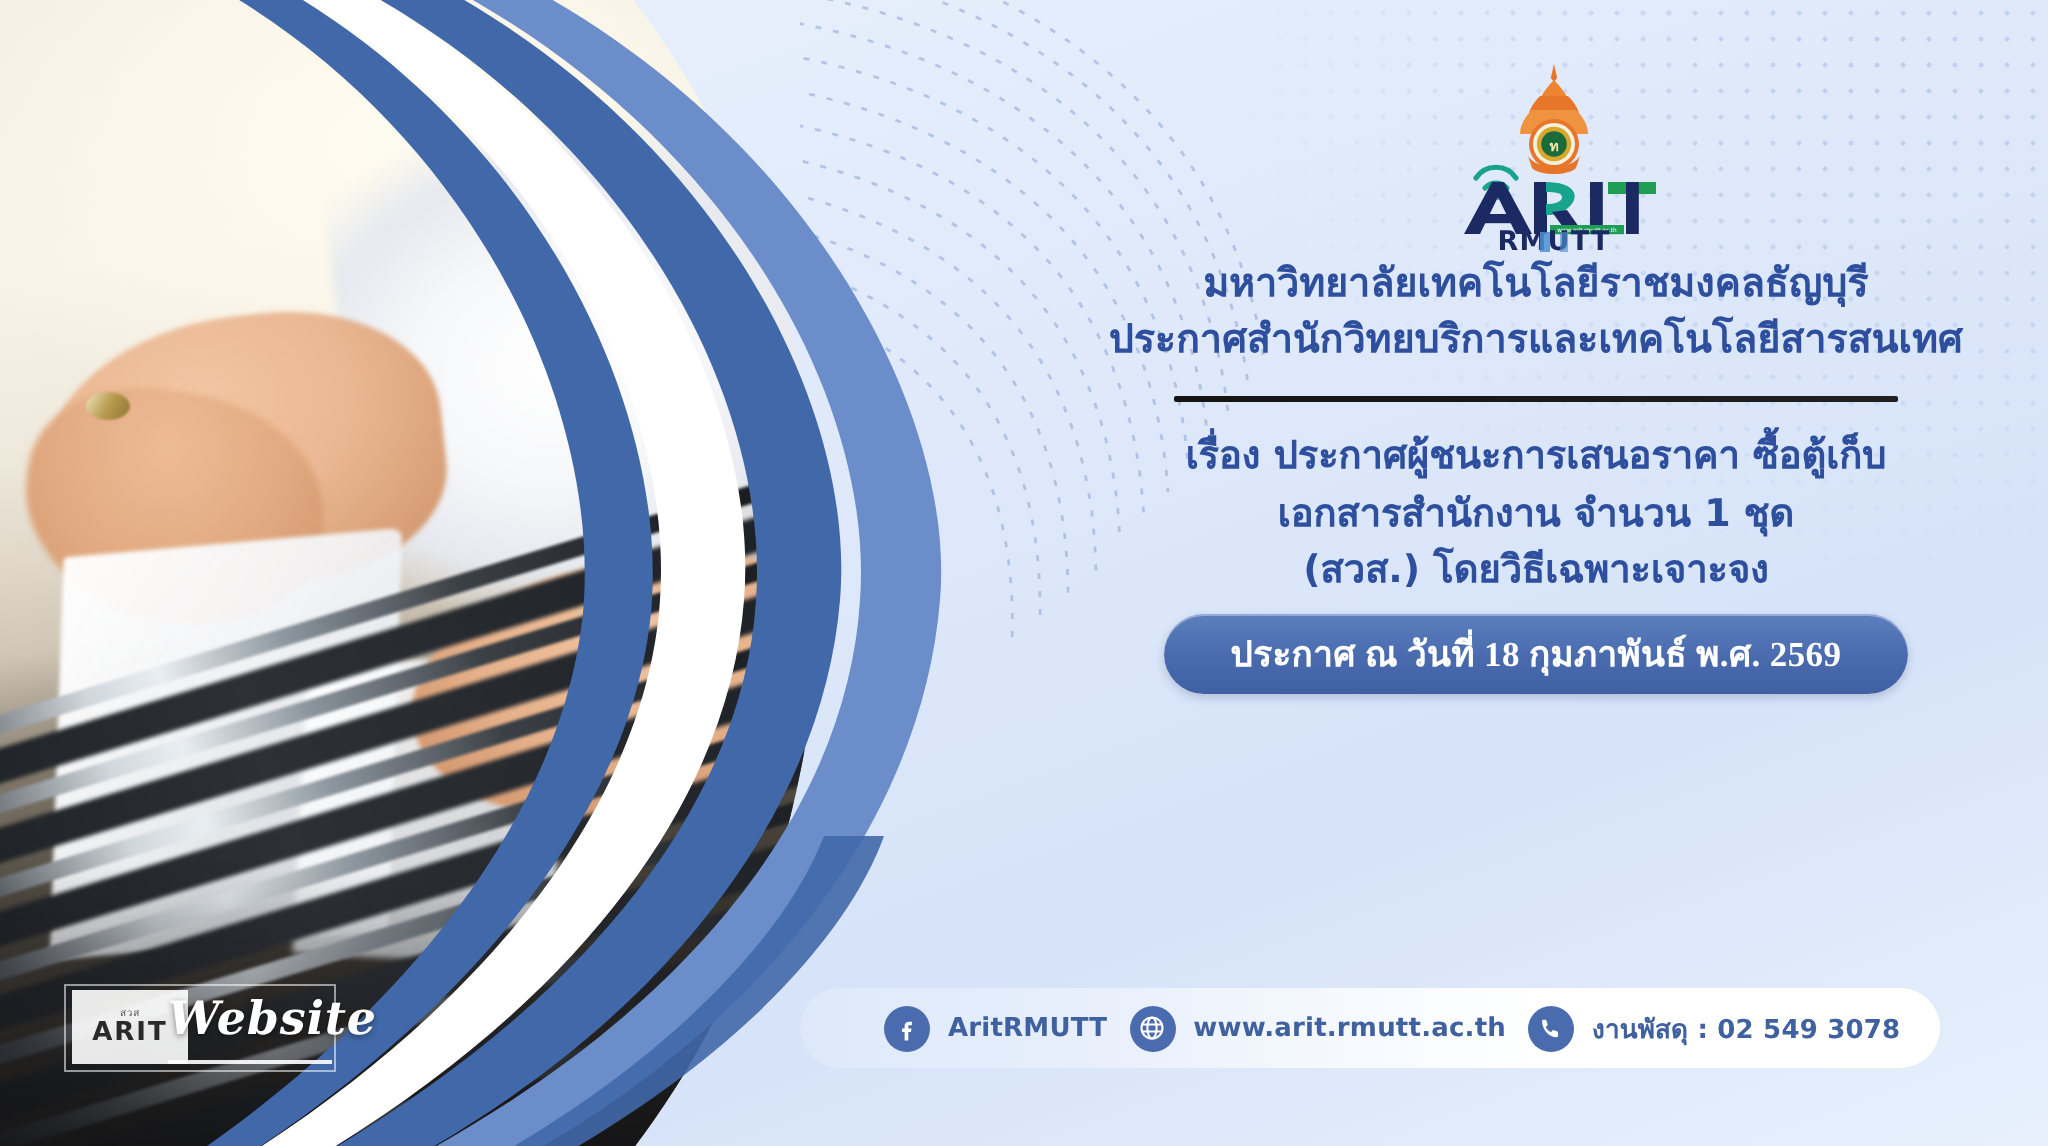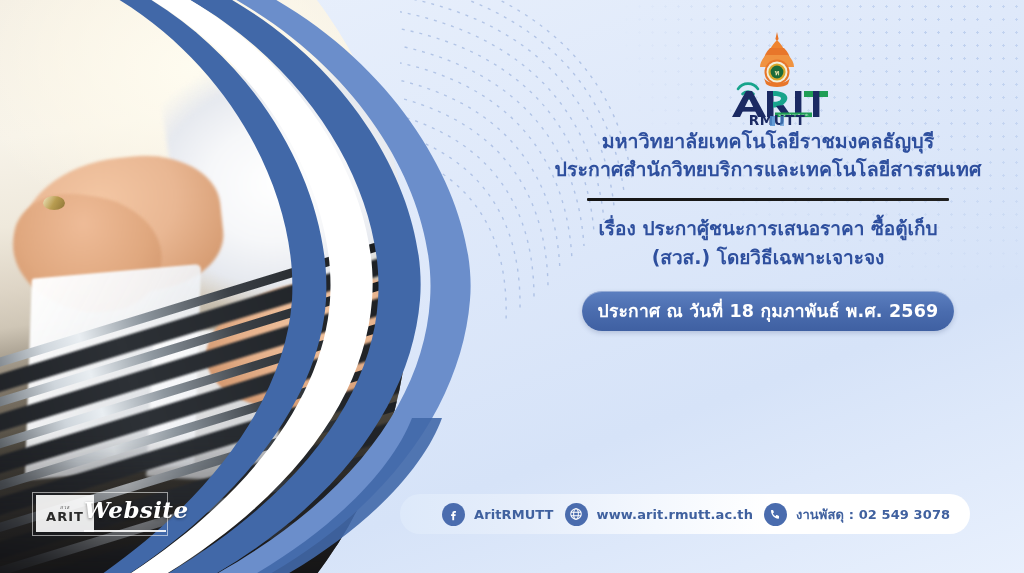--- a/index.html
+++ b/index.html
@@ -202,30 +202,31 @@
     border-radius: 1px;
   }
   .subject {
     font-size: 19px;
     font-weight: 700;
     line-height: 1.5;
     color: #2e4f9e;
   }
   .subject .kw { text-underline-offset: 3px; }
   .date-badge {
-    margin: 20px auto 0 auto;
+    margin: 7px auto 0 auto;
     width: 372px; height: 40px;
     border-radius: 20px;
     background: linear-gradient(180deg, #5c7fc0 0%, #4a6cae 52%, #3f60a2 100%);
     box-shadow: inset 0 1px 0 rgba(255,255,255,0.35), 0 2px 5px rgba(40,60,110,0.22);
     display: flex; align-items: center; justify-content: center;
     color: #ffffff;
     font-size: 17.5px;
     font-weight: 700;
     letter-spacing: 0.2px;
+    font-family: Liberation Serif, serif;
   }
 
   
   .contact-bar {
     position: absolute;
     left: 400px; top: 494px;
     width: 570px; height: 40px;
     border-radius: 20px;
     background: linear-gradient(90deg, #dde9fa 0%, #e6eefb 22%, #f4f8fe 45%, #ffffff 65%, #ffffff 100%);
     display: flex; align-items: center;
@@ -372,21 +373,22 @@
 
   <div class="content">
     <div class="org-title">
       <div>มหาวิทยาลัยเทคโนโลยีราชมงคลธัญบุรี</div>
       <div>ประกาศสำนักวิทยบริการและเทคโนโลยีสารสนเทศ</div>
     </div>
 
     <div class="divider"></div>
 
     <div class="subject">
-      <div><span class="kw">เรื่อง</span><span> ประกาศู้ชนะการเสนอราคา ซื้อตู้เก็บ</span></div>
+      <div><span class="kw">เรื่อง</span><span> ประกาศผู้ชนะการเสนอราคา ซื้อตู้เก็บ</span></div>
+      <div>เอกสารสำนักงาน จำนวน 1 ชุด</div>
       <div>(สวส.) โดยวิธีเฉพาะเจาะจง</div>
     </div>
 
     <div class="date-badge">
       <span>ประกาศ ณ วันที่ 18 กุมภาพันธ์ พ.ศ. 2569</span>
     </div>
   </div>
 
   <div class="contact-bar">
 

